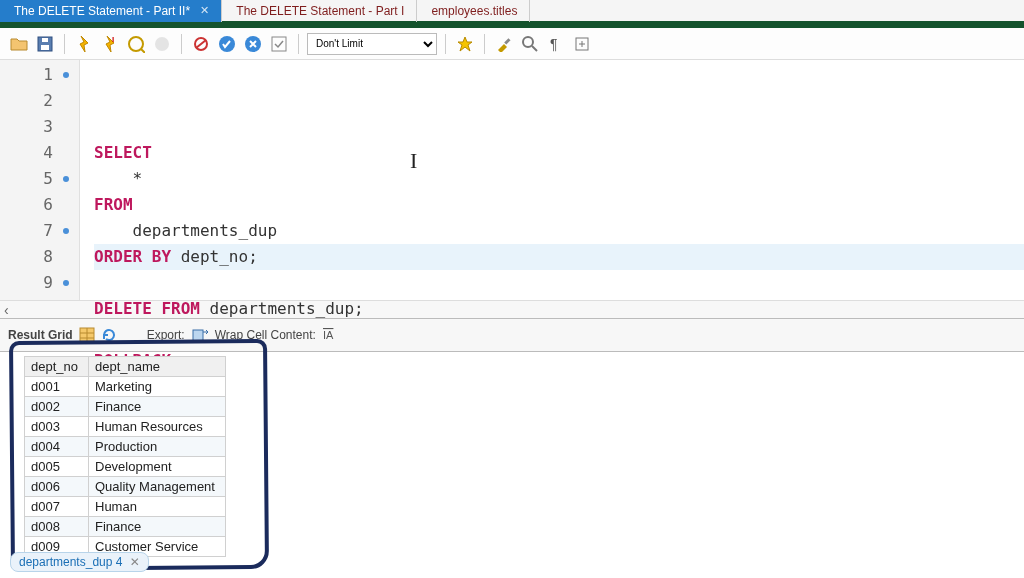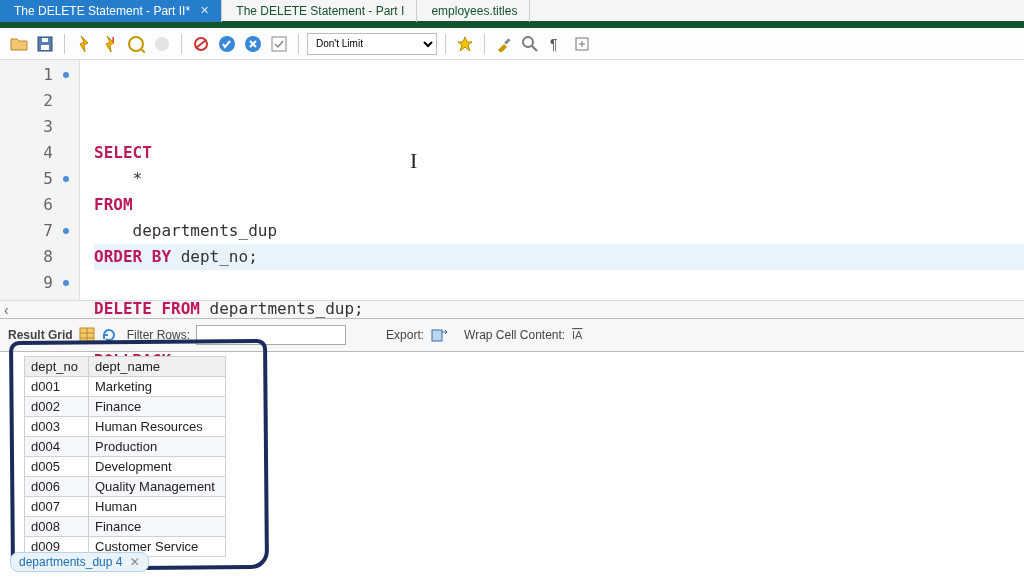--- a/index.html
+++ b/index.html
@@ -16,21 +16,21 @@
   .tabs {
     display: flex;
     height: 28px;
     background: #f5f5f5;
     border-bottom: 7px solid #14532d;
     align-items: center;
   }
   .tab {
     padding: 4px 12px 4px 14px;
     font-size: 12px;
-    color: #14532d;
+    color: #7f1d1d;
     display: flex;
     align-items: center;
     border-right: 1px solid #ccc;
     cursor: pointer;
     white-space: nowrap;
   }
   .tab.active {
     background: #257dcb;
     color: #fff;
   }
@@ -114,21 +114,20 @@
     font-size:14px; color:#666;
   }
   
   .result-bar {
     height: 34px;
     border-top: 1px solid #bbb;
     border-bottom: 1px solid #bbb;
     display:flex;
     align-items:center;
     padding: 0 8px;
-    gap: 10px;
     font-size:12px;
     color:#444;
     background:#f7f7f7;
   }
   .result-bar .filter-input {
     width:150px; height:20px; border:1px solid #aaa; background:#fff;
   }
   .result-bar .grp { display:flex; align-items:center; gap:6px;}
   
   .grid-wrap {
@@ -321,24 +320,20 @@
           <line x1="8" y1="1" x2="8" y2="15" stroke="#b88a2f"></line>
         </svg>
     </span>
     <span>
       <svg width="16" height="16">
           <path d="M3 8a5 5 0 1 1 2 4" fill="none" stroke="#3a89d8" stroke-width="2"></path>
           <path d="M3 12l0-4 4 0" fill="none" stroke="#3a89d8" stroke-width="2"></path>
         </svg>
     </span>
   </div>
-  <div class="grp">
-    <span>Filter Rows:</span>
-    <input class="filter-input" style="">
-  </div>
   <div class="grp" style="margin-left:30px">
     <span>Export:</span>
     <span>
       <svg width="18" height="16">
           <rect x="2" y="3" width="10" height="11" fill="#bcd6ef" stroke="#3a6fa8"></rect>
           <path d="M12 5h5l-2-2m2 2-2 2" stroke="#3a6fa8" fill="none"></path>
         </svg>
     </span>
   </div>
   <div class="grp" style="margin-left:6px">

